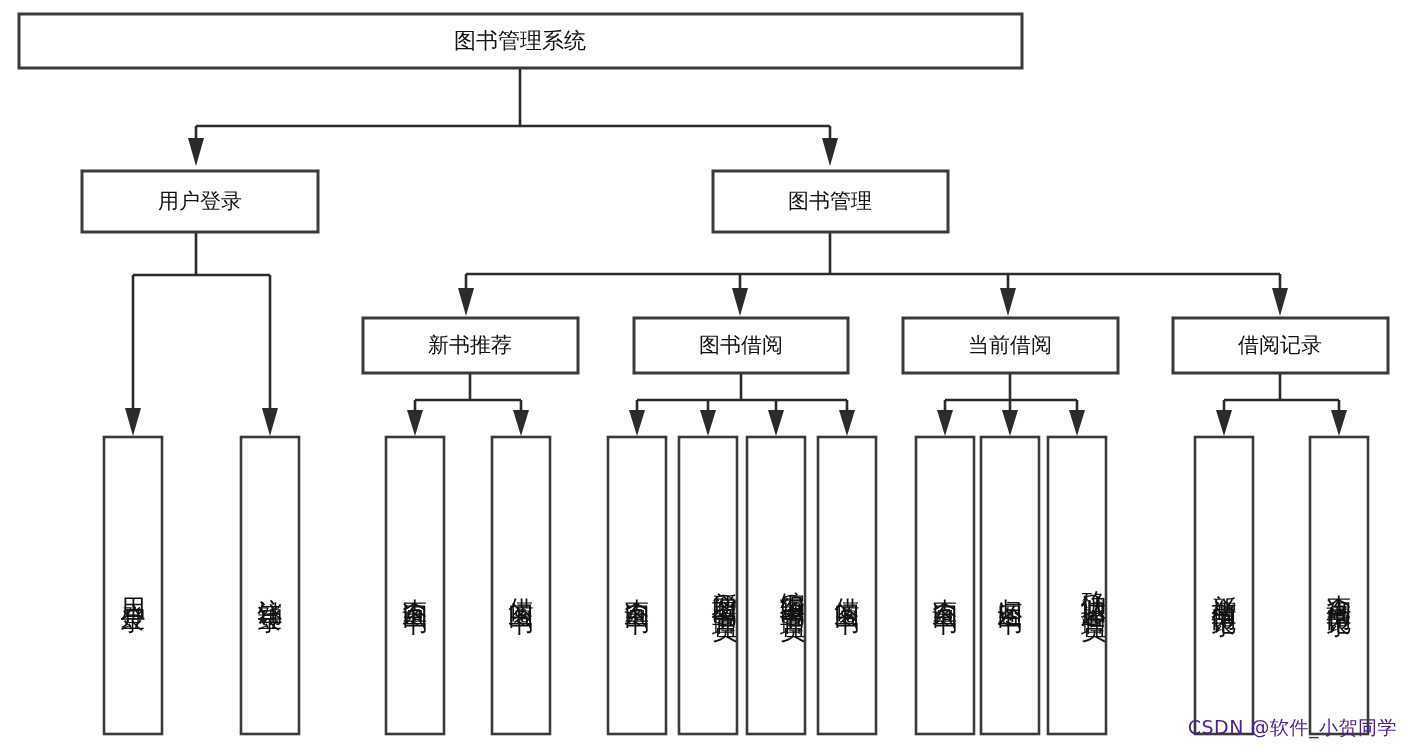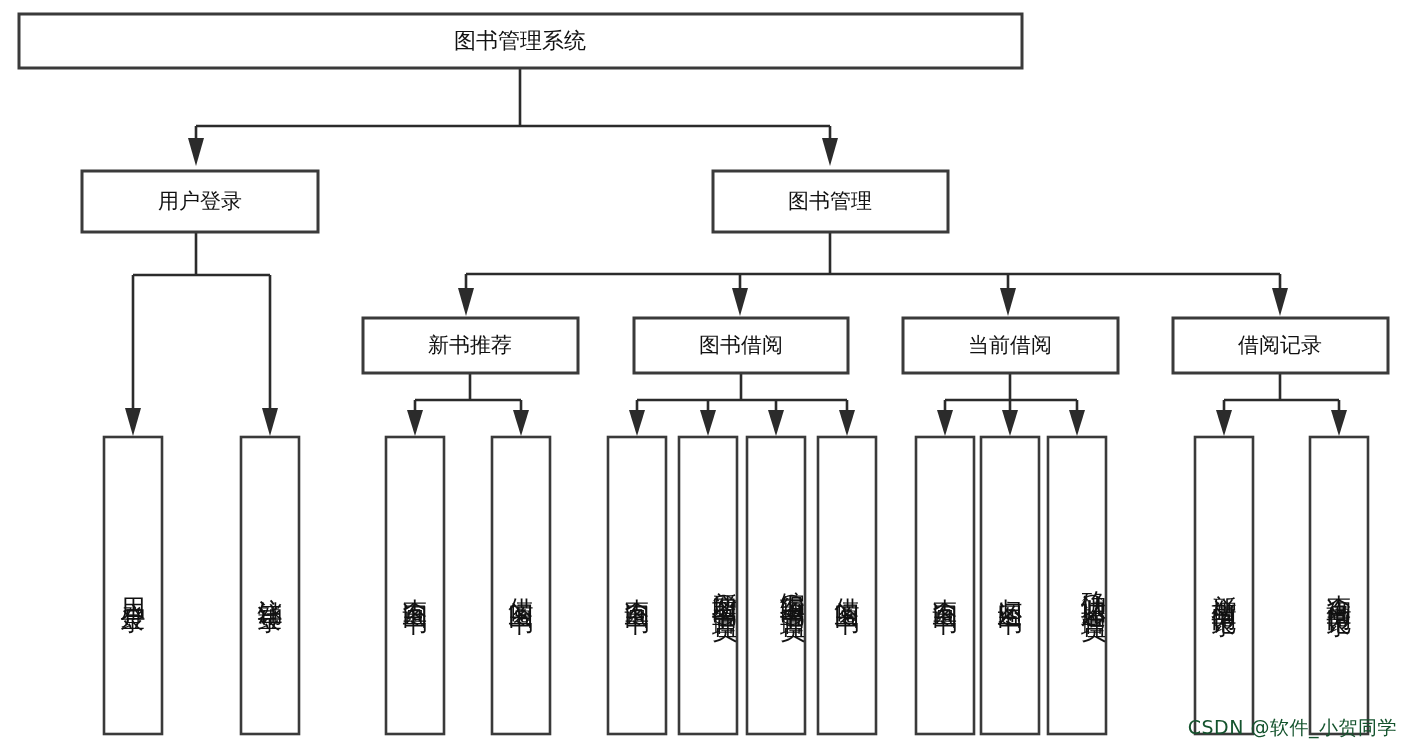--- a/index.html
+++ b/index.html
@@ -67,21 +67,21 @@
     justify-content: center;
     white-space: nowrap;
     pointer-events: none;
   }
   .watermark {
     position: absolute;
     right: 8px;
     bottom: 6px;
     font-family: "DejaVu Sans", "Liberation Sans", sans-serif;
     font-size: 19px;
-    color: #14532d;
+    color: #4c1d95;
     white-space: nowrap;
     letter-spacing: 0.5px;
   }
 </style>
 </head>
 <body>
 
 <svg id="diagram" viewBox="0 0 1405 747" xmlns="http://www.w3.org/2000/svg">
 
   <g>

